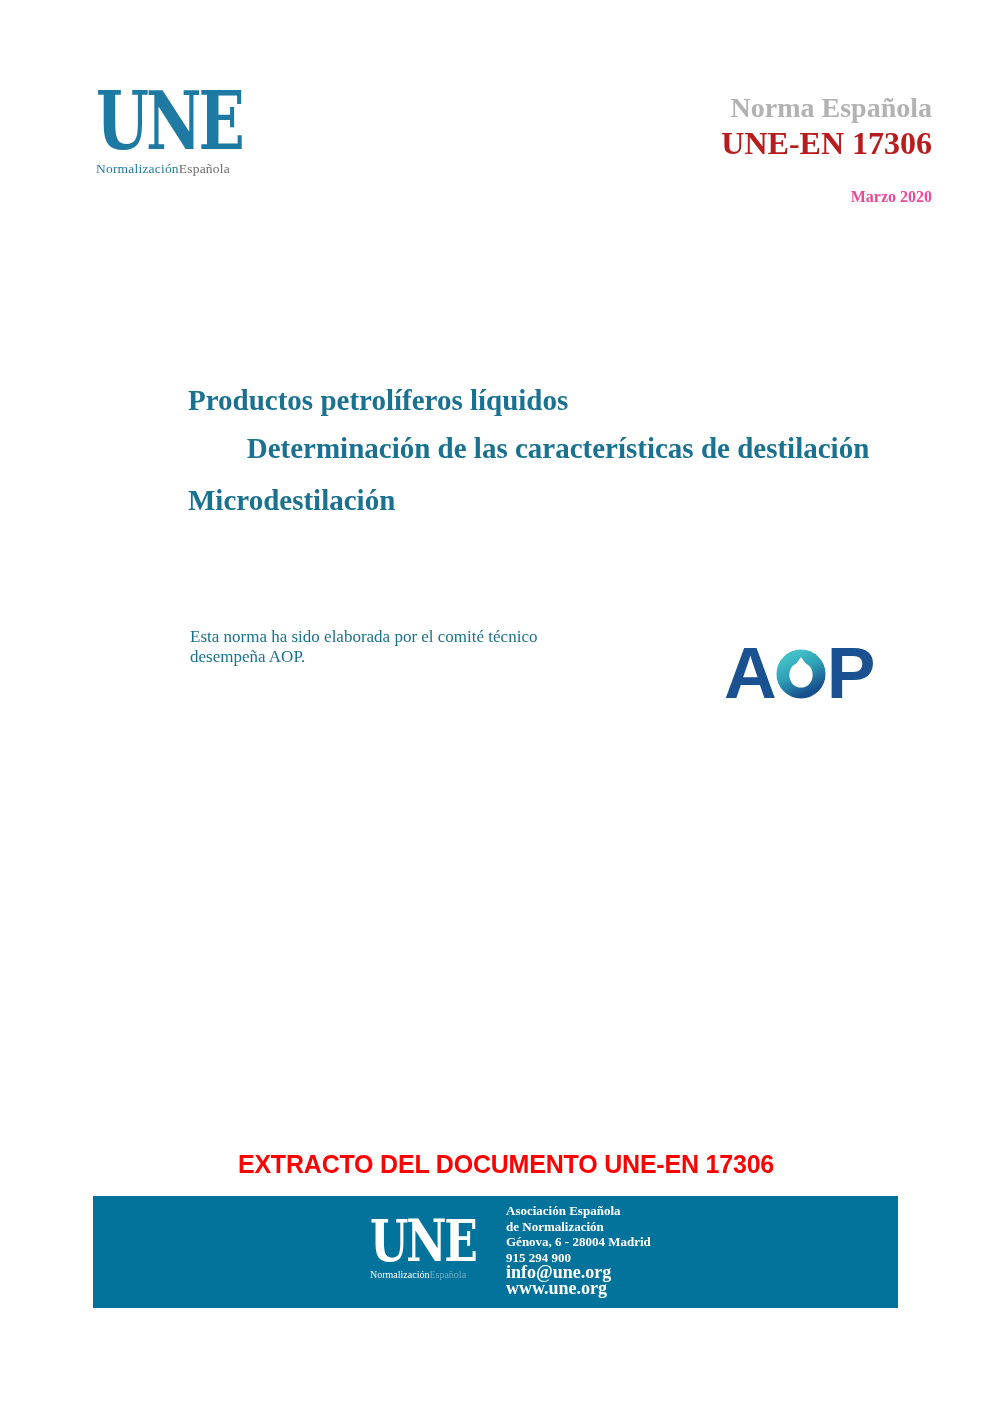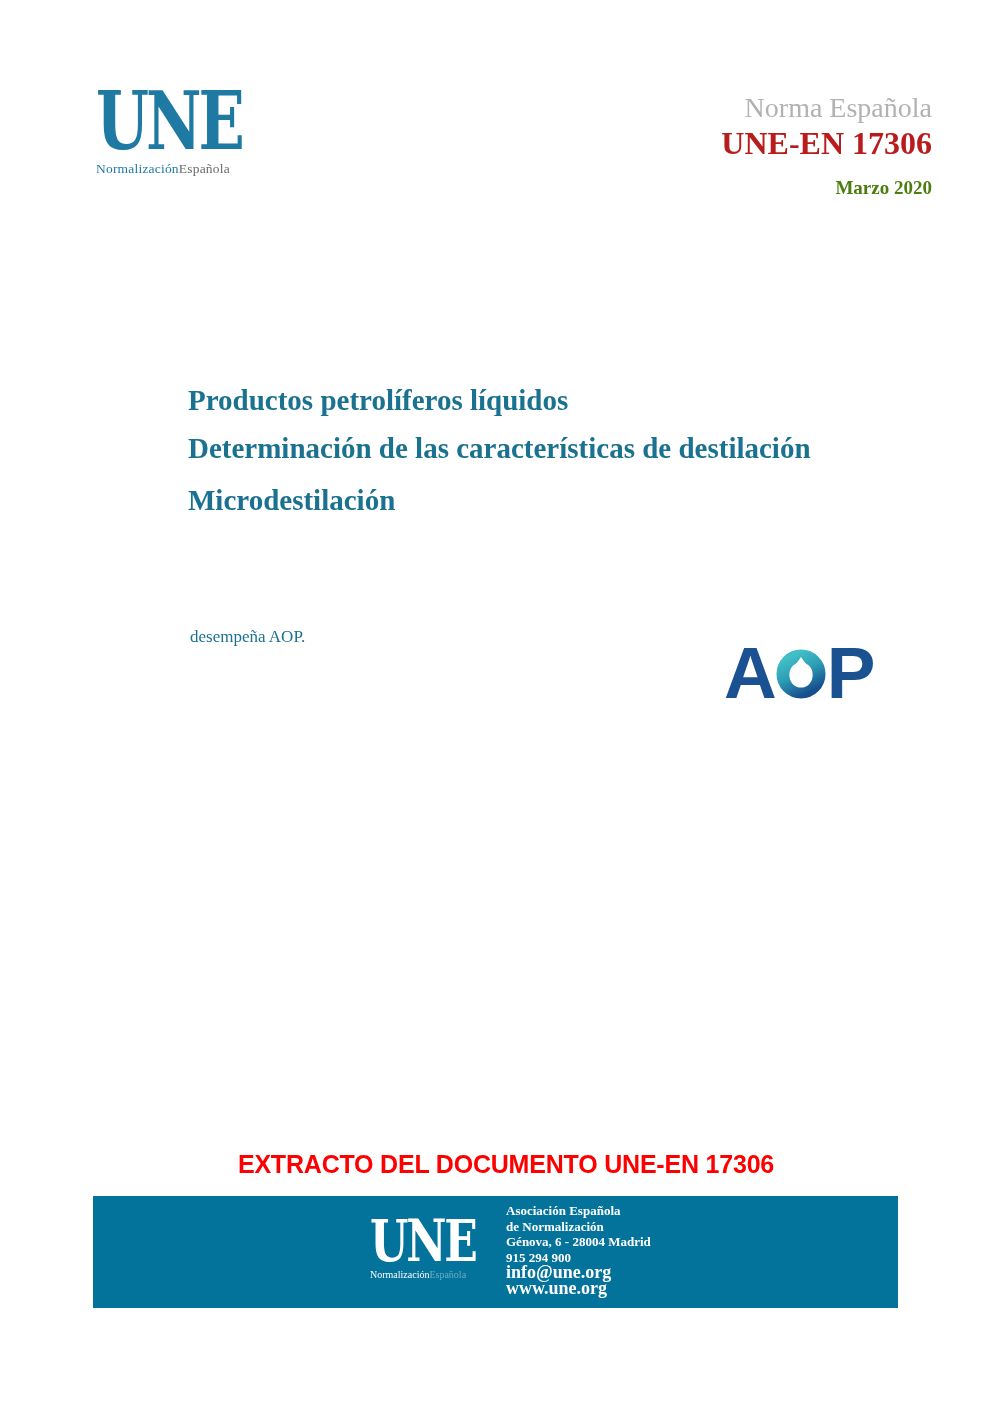--- a/index.html
+++ b/index.html
@@ -17,29 +17,29 @@
     font-size:80px; line-height:62px; letter-spacing:-4px;
     color:#1F7AA3; transform:scaleX(0.76); transform-origin:left top;
     white-space:nowrap;
   }
   .une-tagline { margin-top:9px; font-size:13.5px; letter-spacing:0.2px; white-space:nowrap; }
   .une-tagline .tag-blue { color:#1F7AA3; }
   .une-tagline .tag-gray { color:#6B6B6B; }
 
   
   .masthead { position:absolute; right:94px; top:92px; text-align:right; }
-  .masthead .kicker { font-size:28px; font-weight:normal; color:#B2B2B2; line-height:32px; }
+  .masthead .kicker { font-size:28px; font-weight:bold; color:#B2B2B2; line-height:32px; }
   .masthead .code   { font-size:32px; font-weight:bold; color:#b91c1c; line-height:38px; }
-  .masthead .date   { font-size:19px; font-weight:bold; color:#4d7c0f; line-height:26px; margin-top:13px; }
+  .masthead .date   { font-size:16px; font-weight:bold; color:#ec4899; line-height:26px; margin-top:22px; }
 
   
   .title-block { position:absolute; left:188px; top:381px; width:740px; color:#1A7190; }
   .title-block p { margin:0; font-size:29px; line-height:38px; font-weight:normal; }
   .title-block p.p1 { margin-bottom:10px; }
-  .title-block p.p2 { margin-bottom:14px; }
+  .title-block p.p2 { margin-bottom:14px;text-align:center; }
   .title-block .block { display:block; white-space:nowrap;font-weight:bold; }
 
   
   .committee { position:absolute; left:190px; top:627px; color:#1A7190; font-size:17px; line-height:20px; }
   .committee .line { white-space:pre; }
   .committee .it { font-style:italic; }
 
   
   .aop { position:absolute; left:724px; top:642px; height:58px; display:flex; align-items:flex-end; }
   .aop .ltr {
@@ -93,20 +93,21 @@
       </p>
     <p class="p2">
         <span class="block">Determinación de las características de destilación</span>
       </p>
     <p>
         <span class="block">Microdestilación</span>
       </p>
   </div>
 
   <div class="committee">
+    <div class="line">Esta norma ha sido elaborada por el comité técnico</div>
     <div class="line">desempeña AOP.</div>
   </div>
 
   <div class="aop">
     <span class="ltr">A</span>
     <svg width="50" height="54" viewBox="0 0 50 54" aria-hidden="true">
       <defs>
         <linearGradient id="aopg" x1="0.25" y1="0" x2="0.75" y2="1">
           <stop offset="0" stop-color="#41BEC6"></stop>
           <stop offset="0.45" stop-color="#2D9EB5"></stop>

